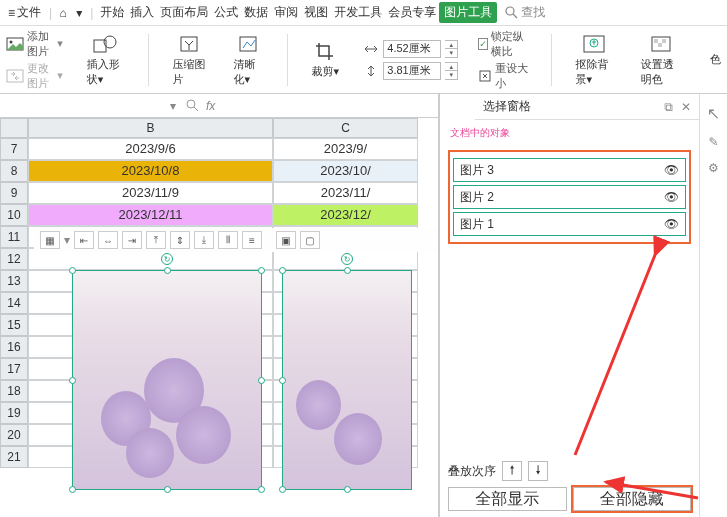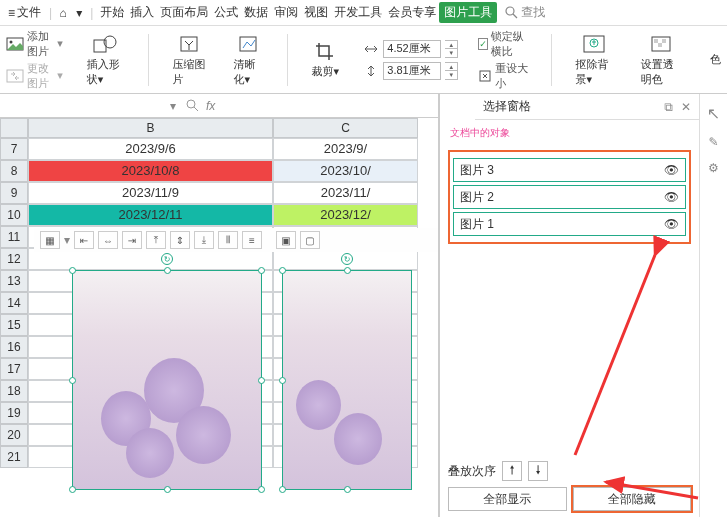--- a/index.html
+++ b/index.html
@@ -49,21 +49,21 @@
 .rightpane { width:260px; display:flex; flex-direction:column; border-left:1px solid #ccc; }
 .pane-hdr { height:26px; display:flex; align-items:center; justify-content:space-between; padding:0 8px; border-bottom:1px solid #ddd; font-size:12px;margin-left:35px; }
 .pane-hdr .acts{display:flex;gap:8px;color:#888;}
 .pane-sub { padding:6px 10px; font-size:10px; color:#ec4899; }
 .objlist { margin:4px 8px; border:2px solid #e63; padding:3px; }
 .obj-item { border:1px solid #2a8; height:24px; display:flex; align-items:center; justify-content:space-between; padding:0 6px; margin:3px 0; font-size:12px; }
 .pane-bottom { margin-top:auto; padding:6px 8px; }
 .stack-row { display:flex; align-items:center; gap:6px; font-size:12px; margin-bottom:6px; }
 .sqbtn { width:20px; height:20px; border:1px solid #bbb; display:flex; align-items:center; justify-content:center; }
 .btns-row { display:flex; gap:6px; }
-.pbtn { flex:1; height:24px; border:1px solid #bbb; font-size:12px; display:flex; align-items:center; justify-content:center; position:relative; }
+.pbtn { flex:1; height:24px; border:1px solid #bbb; font-size:16px; display:flex; align-items:center; justify-content:center; position:relative; }
 .pbtn.hl { outline:2px solid #e63; }
 .farright { width:28px; border-left:1px solid #ddd; display:flex; flex-direction:column; align-items:center; gap:12px; padding-top:10px; color:#888; }
 .arrow-red { position:absolute; pointer-events:none; }
 svg { overflow:visible; }
 </style>
 </head>
 <body>
 
 <div class="topbar">
   <div class="menu-btn">
@@ -232,27 +232,27 @@
     <div class="sheet">
       <div class="grid">
         <div class="colhdr"></div>
         <div class="colhdr">B</div>
         <div class="colhdr">C</div>
 
         <div class="rowhdr">7</div>
         <div class="cell">2023/9/6</div>
         <div class="cell">2023/9/</div>
         <div class="rowhdr selrow">8</div>
-        <div class="cell" style="background:#ef4444">2023/10/8</div>
+        <div class="cell" style="background:#eab308">2023/10/8</div>
         <div class="cell" style="background:#e8f0f8">2023/10/</div>
         <div class="rowhdr">9</div>
         <div class="cell">2023/11/9</div>
         <div class="cell">2023/11/</div>
         <div class="rowhdr">10</div>
-        <div class="cell" style="background:#14b8a6">2023/12/11</div>
+        <div class="cell" style="background:#f0abfc">2023/12/11</div>
         <div class="cell" style="background:#bef264">2023/12/</div>
         <div class="rowhdr">11</div>
           <div class="cell"></div>
           <div class="cell"></div>
         <div class="rowhdr">12</div>
           <div class="cell"></div>
           <div class="cell"></div>
         <div class="rowhdr">13</div>
           <div class="cell"></div>
           <div class="cell"></div>

